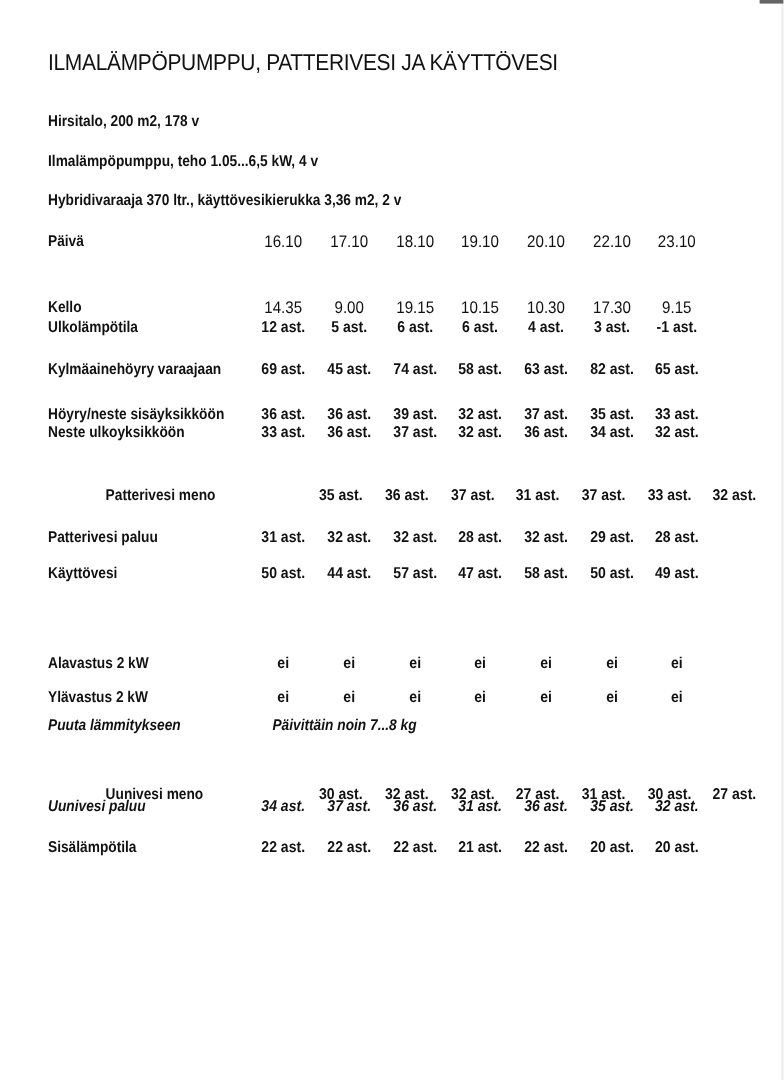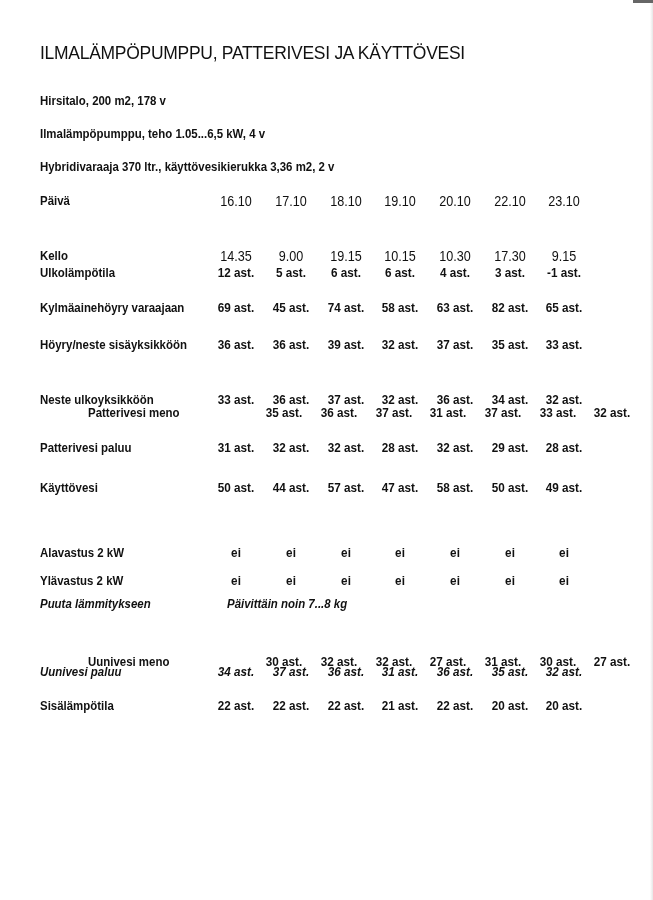--- a/index.html
+++ b/index.html
@@ -98,21 +98,21 @@
     <div class="row" style="top: 337px;">
       <span class="label">Höyry/neste sisäyksikköön</span>
       <span class="cell c0">36 ast.</span>
       <span class="cell c1">36 ast.</span>
       <span class="cell c2">39 ast.</span>
       <span class="cell c3">32 ast.</span>
       <span class="cell c4">37 ast.</span>
       <span class="cell c5">35 ast.</span>
       <span class="cell c6">33 ast.</span>
     </div>
-    <div class="row" style="top: 392px; text-decoration: underline;">
+    <div class="row" style="top: 352px; text-decoration: underline;">
       <span class="label">Neste ulkoyksikköön</span>
       <span class="cell c0">33 ast.</span>
       <span class="cell c1">36 ast.</span>
       <span class="cell c2">37 ast.</span>
       <span class="cell c3">32 ast.</span>
       <span class="cell c4">36 ast.</span>
       <span class="cell c5">34 ast.</span>
       <span class="cell c6">32 ast.</span>
     </div>
     <div class="row" style="top: 405px; margin-left: 48px;">
@@ -128,21 +128,21 @@
     <div class="row" style="top: 440px;">
       <span class="label">Patterivesi  paluu</span>
       <span class="cell c0">31 ast.</span>
       <span class="cell c1">32 ast.</span>
       <span class="cell c2">32 ast.</span>
       <span class="cell c3">28 ast.</span>
       <span class="cell c4">32 ast.</span>
       <span class="cell c5">29 ast.</span>
       <span class="cell c6">28 ast.</span>
     </div>
-    <div class="row" style="top: 480px; text-decoration: underline;">
+    <div class="row" style="top: 470px; text-decoration: underline;">
       <span class="label">Käyttövesi</span>
       <span class="cell c0">50 ast.</span>
       <span class="cell c1">44 ast.</span>
       <span class="cell c2">57 ast.</span>
       <span class="cell c3">47 ast.</span>
       <span class="cell c4">58 ast.</span>
       <span class="cell c5">50 ast.</span>
       <span class="cell c6">49 ast.</span>
     </div>
     <div class="row" style="top: 529px; margin-top: 16px;">

